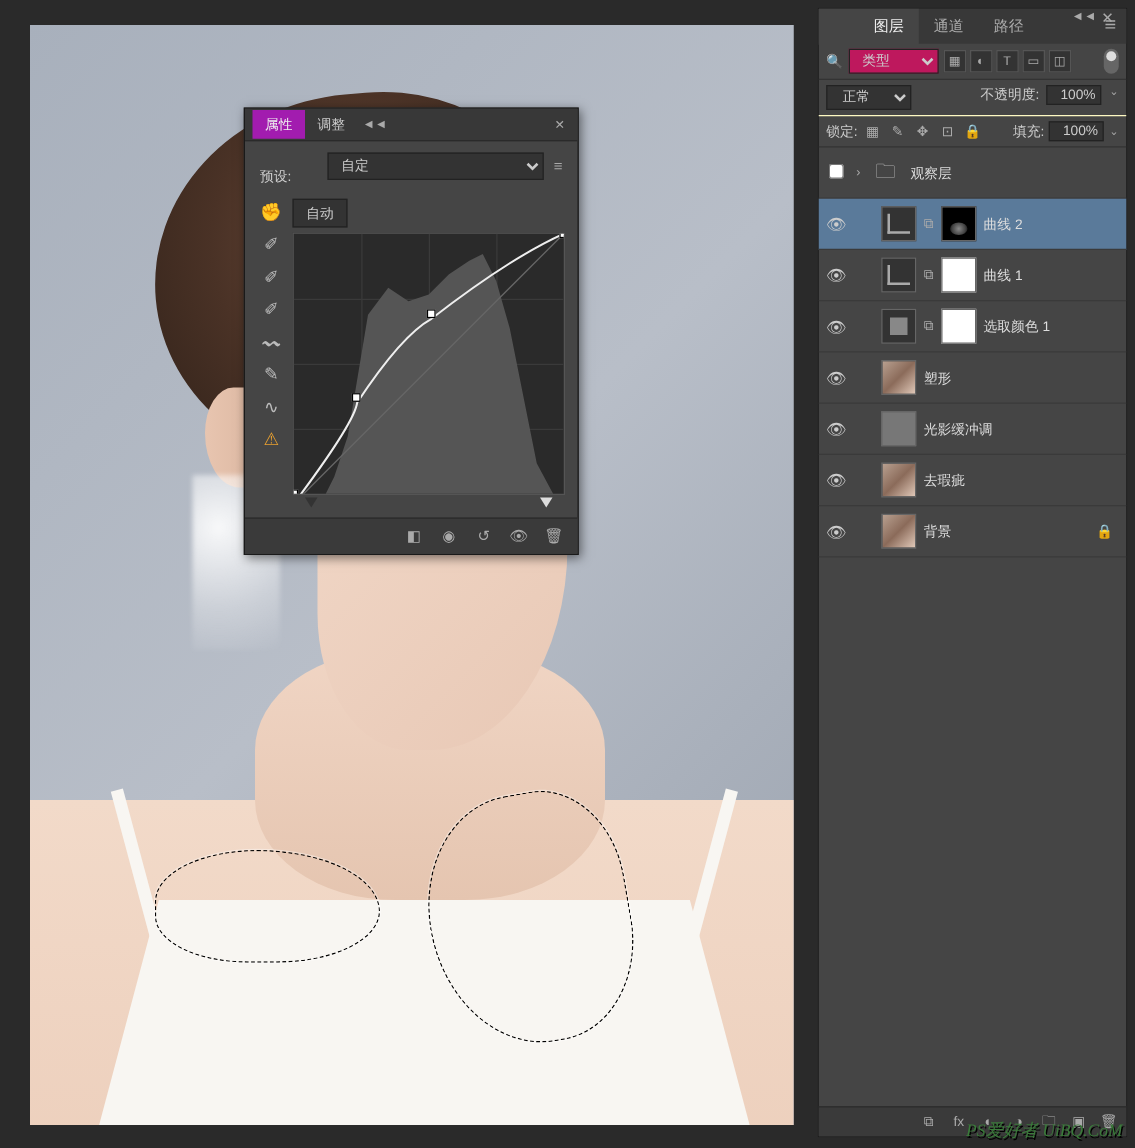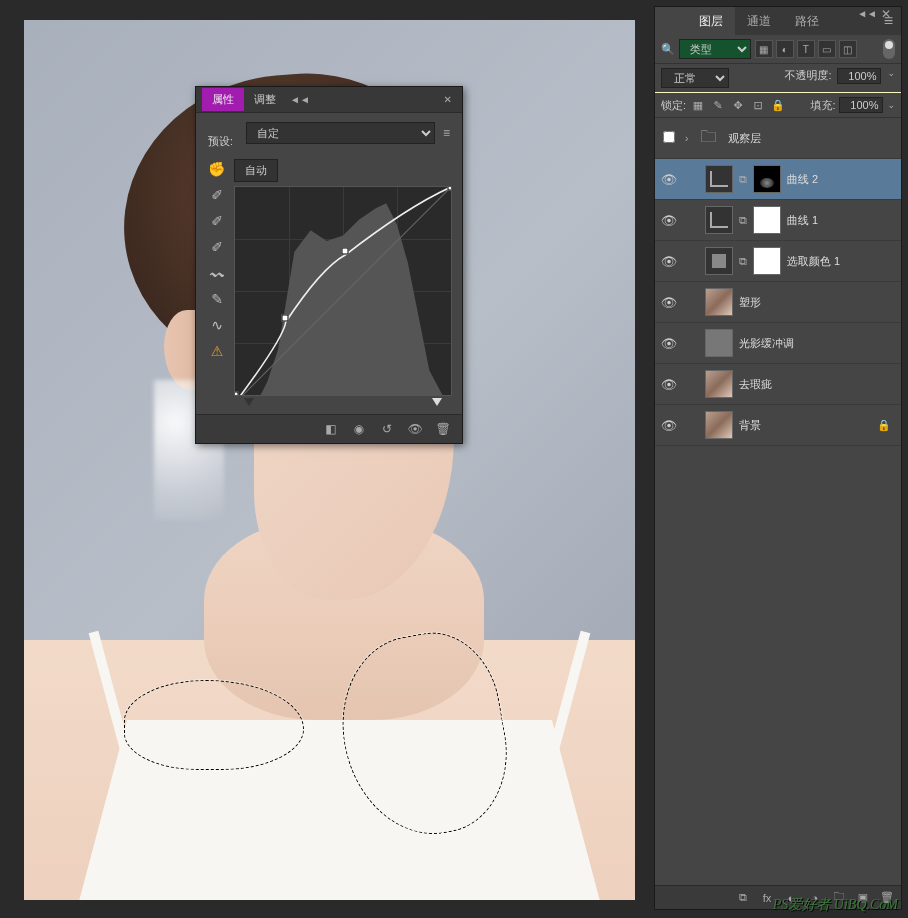--- a/index.html
+++ b/index.html
@@ -26,21 +26,21 @@
 .props-menu { color: #aaa; font-size: 10px; padding: 2px 4px; }
 
 .props-title { display: flex; align-items: center; gap: 8px; padding: 8px 12px; }
 .props-title-icon { display: flex; gap: 2px; }
 .icon-box { width: 18px; height: 16px; background: #333; border: 1px solid #666; }
 .icon-box.light { background: #ddd; }
 .props-title-text { font-size: 12px; color: #ddd; }
 
 .props-row { display: flex; align-items: center; gap: 8px; padding: 4px 12px; font-size: 11px; color: #ccc; }
 .props-row label { min-width: 30px; margin-top: 17px; }
-.props-select { flex: 1; background: #333; border: 1px solid #222; color: #ccc; padding: 3px 6px; font-size: 11px; }
+.props-select { flex: 1; background: #333; border: 1px solid #222; color: #ccc; padding: 3px 6px; font-size: 11px; margin-left: 16px; }
 .props-btn { background: #333; border: 1px solid #222; color: #ccc; padding: 3px 10px; font-size: 11px; }
 
 .props-body { display: flex; gap: 6px; padding: 6px 10px; }
 .props-tools { display: flex; flex-direction: column; gap: 6px; }
 .tool-icon { width: 22px; height: 20px; display: flex; align-items: center; justify-content: center; color: #bbb; font-size: 14px; }
 .tool-icon.warn { color: #e8a030; }
 
 .curves-area { flex: 1; background: #2a2a2a; border: 1px solid #555; height: 210px; position: relative; overflow: hidden; }
 .grid-line-h { position: absolute; left: 0; right: 0; height: 1px; background: #3a3a3a; }
 .grid-line-v { position: absolute; top: 0; bottom: 0; width: 1px; background: #3a3a3a; }
@@ -61,21 +61,21 @@
 
 .layers-panel { position: absolute; right: 6px; top: 6px; width: 248px; background: #454545; border: 1px solid #1a1a1a; }
 .lp-header { display: flex; align-items: center; height: 28px; background: #383838; }
 .lp-tab { padding: 6px 12px; font-size: 12px; color: #aaa; }
 .lp-tab.active { background: #454545; color: #eee; padding-left: 44px; }
 .lp-menu { margin-left: auto; padding: 4px 8px; color: #aaa; }
 .lp-close { padding: 2px 6px; color: #aaa; position: absolute; right: 4px; top: -2px; font-size: 12px; }
 .lp-dots { position: absolute; right: 24px; top: 1px; color: #aaa; font-size: 10px; }
 
 .lp-filter { display: flex; align-items: center; gap: 4px; padding: 4px 6px; border-bottom: 1px solid #333; }
-.lp-filter-select { background: #14532d; border: 1px solid #222; color: #ccc; padding: 2px 6px; font-size: 11px; width: 72px; }
+.lp-filter-select { background: #be185d; border: 1px solid #222; color: #ccc; padding: 2px 6px; font-size: 11px; width: 72px; }
 .lp-filter-icons { display: flex; gap: 3px; }
 .lp-filter-icon { width: 18px; height: 18px; background: #333; border: 1px solid #555; display: flex; align-items: center; justify-content: center; color: #aaa; font-size: 10px; }
 .lp-toggle { width: 12px; height: 20px; background: #666; border-radius: 6px; margin-left: auto; position: relative; }
 .lp-toggle::after { content: ''; position: absolute; top: 2px; left: 2px; width: 8px; height: 8px; background: #ddd; border-radius: 50%; }
 
 .lp-blend { display: flex; align-items: flex-start; gap: 6px; padding: 4px 6px; border-bottom: 1px solid #fef9c3; font-size: 11px; color: #ccc; }
 .lp-blend-select { background: #333; border: 1px solid #222; color: #ccc; padding: 2px 8px; font-size: 11px; width: 68px; }
 .lp-opacity-label { margin-left: auto; }
 .lp-pct { background: #333; border: 1px solid #222; color: #ccc; padding: 1px 4px; font-size: 11px; width: 44px; text-align: right; }
 .lp-pct-arrow { color: #aaa; font-size: 9px; }

